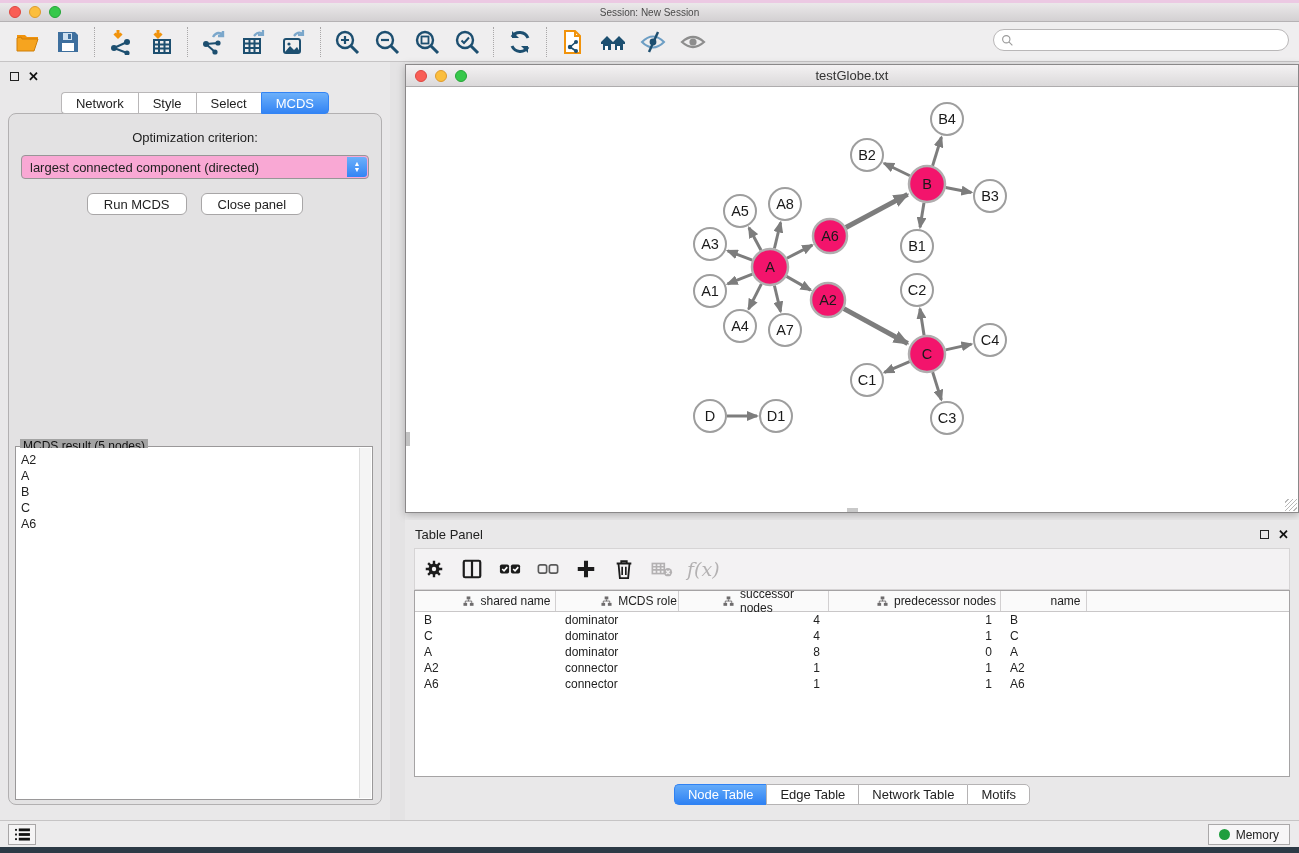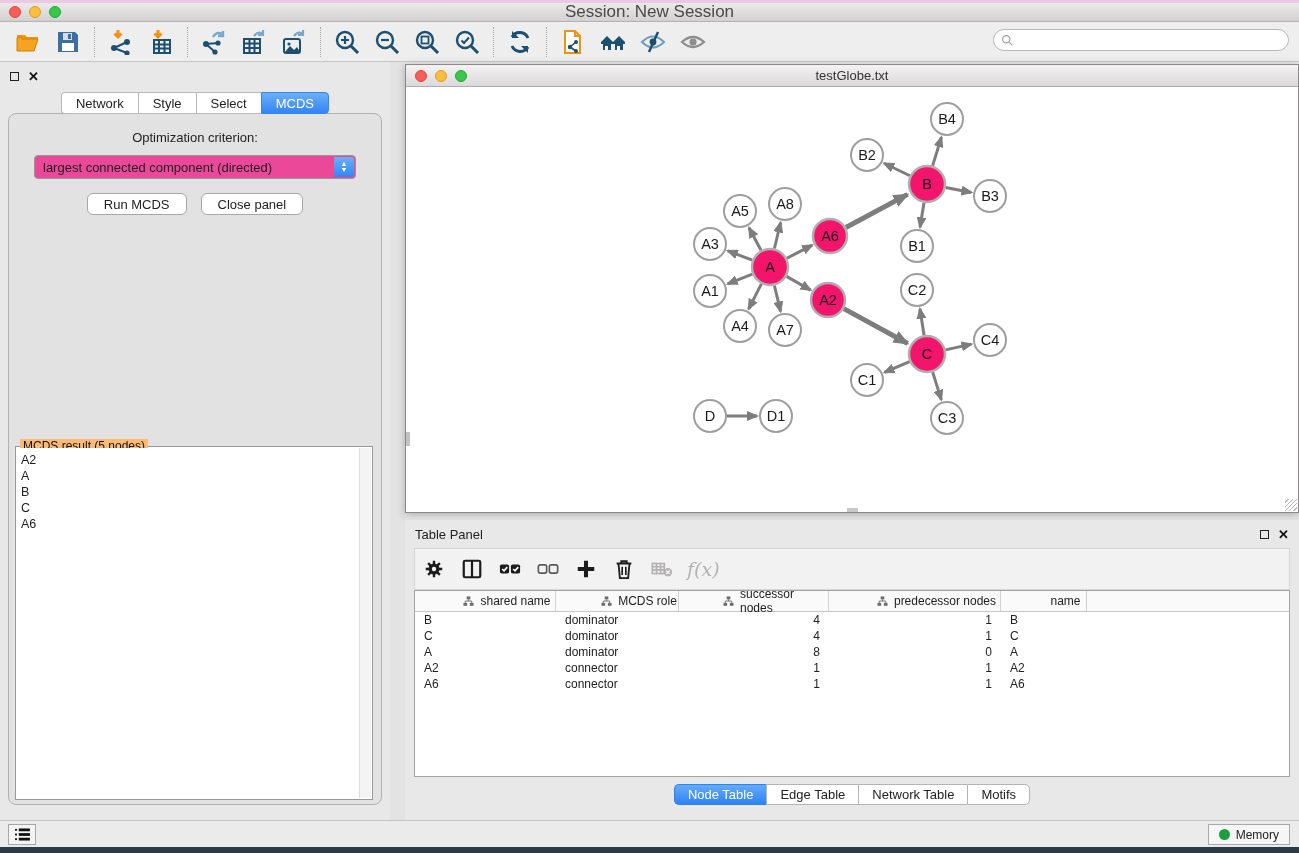--- a/index.html
+++ b/index.html
@@ -4,21 +4,21 @@
 <style>
   * { margin:0; padding:0; box-sizing:border-box; }
   html,body { width:1299px; height:853px; overflow:hidden; }
   body { font-family:"Liberation Sans", sans-serif; background:#e9e8e9; position:relative; font-size:13px; color:#222; }
 
   
   .wallpaper-top { position:absolute; left:0; top:0; width:1299px; height:3px; background:#ecc9e3; }
   .titlebar { position:absolute; left:0; top:3px; width:1299px; height:19px;
     background:linear-gradient(#ebe9ea,#d3d0d2); border-bottom:1px solid #b5b2b4;
     display:flex; align-items:center; }
-  .titlebar .title { position:absolute; left:0; right:0; text-align:center; font-size:17px; color:#4a4a4a; }
+  .titlebar .title { position:absolute; left:0; right:0; text-align:center; font-size:10px; color:#4a4a4a; }
   .lights { display:flex; gap:8px; margin-left:9px; z-index:2; }
   .light { width:12px; height:12px; border-radius:50%; }
   .light.red { background:#f95e56; border:1px solid #dd4741; }
   .light.yellow { background:#fbbe3d; border:1px solid #de9b2d; }
   .light.green { background:#37c84b; border:1px solid #25a538; }
 
   
   .toolbar { position:absolute; left:0; top:22px; width:1299px; height:40px; background:#efeeef;
     border-bottom:1px solid #c6c4c5; display:flex; align-items:center; padding-left:8px; }
   .toolbtn { width:40px; height:34px; display:flex; align-items:center; justify-content:center; cursor:pointer; }
@@ -38,30 +38,30 @@
   .close-icon { font-size:13px; font-weight:bold; color:#111; line-height:9px; }
   .ctl-tabs { display:flex; justify-content:center; margin-top:2px; position:relative; z-index:2; }
   .ctab { height:22px; padding:0 14px; background:#fff; border:1px solid #b9b7b8; border-right:none;
     display:flex; align-items:center; font-size:13px; cursor:pointer; }
   .ctab:first-child { border-radius:4px 0 0 4px; }
   .ctab:last-child { border-right:1px solid #b9b7b8; border-radius:0 4px 4px 0; }
   .ctab.selected { background:linear-gradient(#6cb0fa,#3384f4); color:#fff; border-color:#3384f4; }
   .ctl-body { position:absolute; left:8px; right:8px; top:51px; bottom:15px;
     background:#e3e2e3; border:1px solid #b2b0b1; border-radius:8px; }
   .opt-label { text-align:center; margin-top:16px; font-size:13px; }
-  .criterion { position:relative; margin:10px auto 0; width:322px; height:24px; background:#ec4899;
+  .criterion { position:relative; margin:10px auto 0; width:348px; height:24px; background:#f9a8d4;
     border:1px solid #989697; border-radius:4px; display:flex; align-items:center; padding-left:8px; font-size:13px; cursor:pointer; }
   .criterion .stepper { position:absolute; right:1px; top:1px; bottom:1px; width:20px;
     background:linear-gradient(#6cb0fa,#3384f4); border-radius:0 3px 3px 0; color:#fff;
     display:flex; flex-direction:column; align-items:center; justify-content:center; font-size:7px; line-height:6px; }
   .btn-row { display:flex; justify-content:center; gap:14px; margin-top:14px; }
   .push-btn { height:22px; padding:0 16px; background:#fff; border:1px solid #a8a6a7; border-radius:6px;
     font-size:13px; display:flex; align-items:center; cursor:pointer; }
   .result-box { position:absolute; left:6px; right:8px; top:332px; bottom:4px; border:1px solid #9a9899; background:#fff; }
-  .result-legend { position:absolute; top:-8px; left:4px; background:#fdba74; padding:0 3px; font-size:12px; color:#111; }
+  .result-legend { position:absolute; top:-8px; left:4px; background:#a3a3a3; padding:0 3px; font-size:12px; color:#111; }
   .result-list { position:absolute; inset:1px 13px 1px 1px; padding:4px 0 0 4px; font-size:12.5px; line-height:16px; background:#fff; }
   .result-scroll { position:absolute; top:1px; bottom:1px; right:1px; width:12px; background:#f4f4f4; border-left:1px solid #ddd; }
 
   
   .net-window { position:absolute; left:405px; top:64px; width:894px; height:449px;
     border:1px solid #8a8889; background:#fff; box-shadow:0 2px 8px rgba(0,0,0,.25); }
   .net-titlebar { height:22px; background:linear-gradient(#f4f2f3,#dbd9da); border-bottom:1px solid #aeacad;
     position:relative; display:flex; align-items:center; }
   .net-titlebar .title { position:absolute; left:0; right:0; text-align:center; font-size:13px; color:#333; }
   .net-canvas { position:absolute; left:0; top:22px; right:0; bottom:0; background:#fff; overflow:hidden; }

